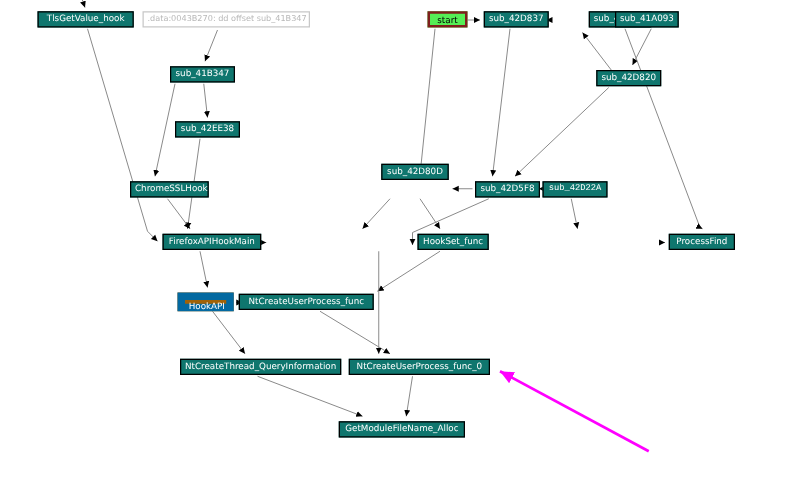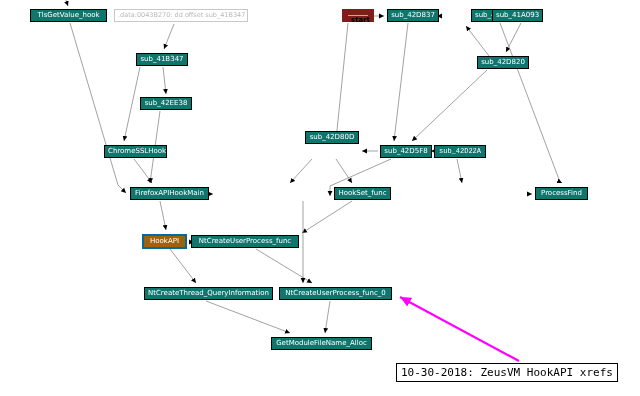--- a/index.html
+++ b/index.html
@@ -37,27 +37,27 @@
     height: 13px;
     padding: 0 3px;
     white-space: nowrap;
     text-align: center;
     letter-spacing: 0px;
     z-index: 5;
   }
   .node.start {
     background: #55ee55;
     color: #000000;
-    border: 6px solid #7f1d1d;
-    font-weight: bold;
+    border: 2px solid #7f1d1d;
+    font-weight: normal;
   }
   .node.highlight {
     background: #a16207;
     color: #ffffff;
-    border: 2px solid #0369a1;
+    border: 6px solid #0369a1;
     height: 15px;
     line-height: 11px;
   }
   .node.dataref {
     background: #ffffff;
     color: #b8b8b8;
     border: 1px solid #c8c8c8;
     font-size: 6.5px;
   }
   .caption {
@@ -199,15 +199,14 @@
 
   <div class="node" style="left:305px; top:131px; width:54px;">sub_42D80D</div>
 
   <div class="node" style="left:380px; top:145px; width:52px;">sub_42D5F8</div>
 
   <div class="node" style="left:434px; top:145px; width:52px;font-family:Liberation Mono, monospace;">sub_42D22A</div>
 
 
   <div class="node" style="left:535px; top:187px; width:53px;">ProcessFind</div>
 
-  <div class="caption" style="left:396px; top:363px;">10-30-2018: ZeusVM HookAPI xrefs</div>
 
 </div>
 
 </body></html>

